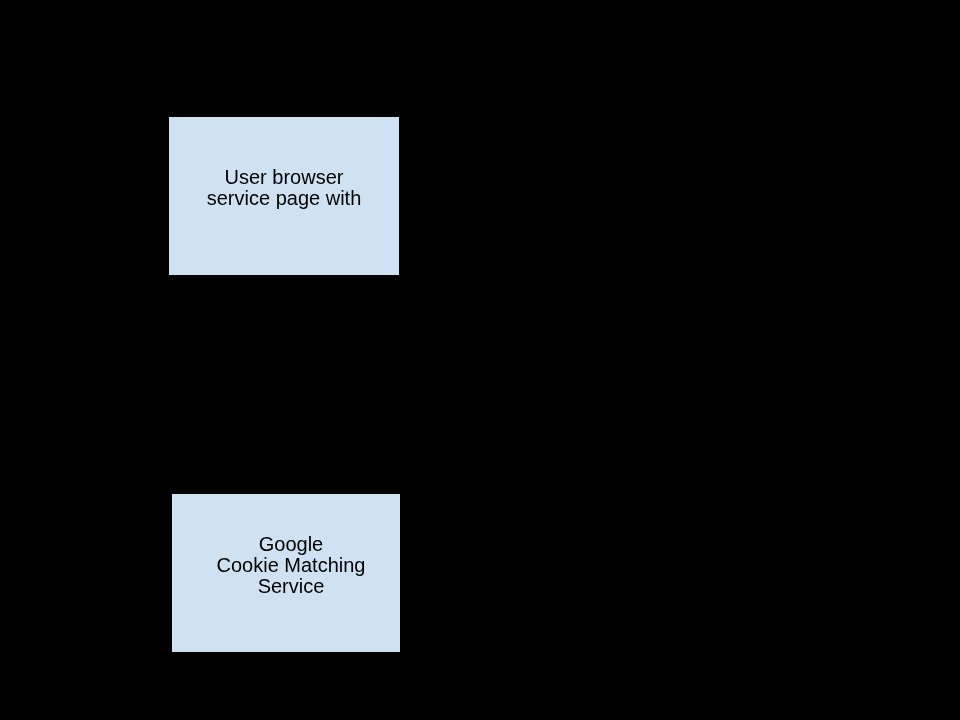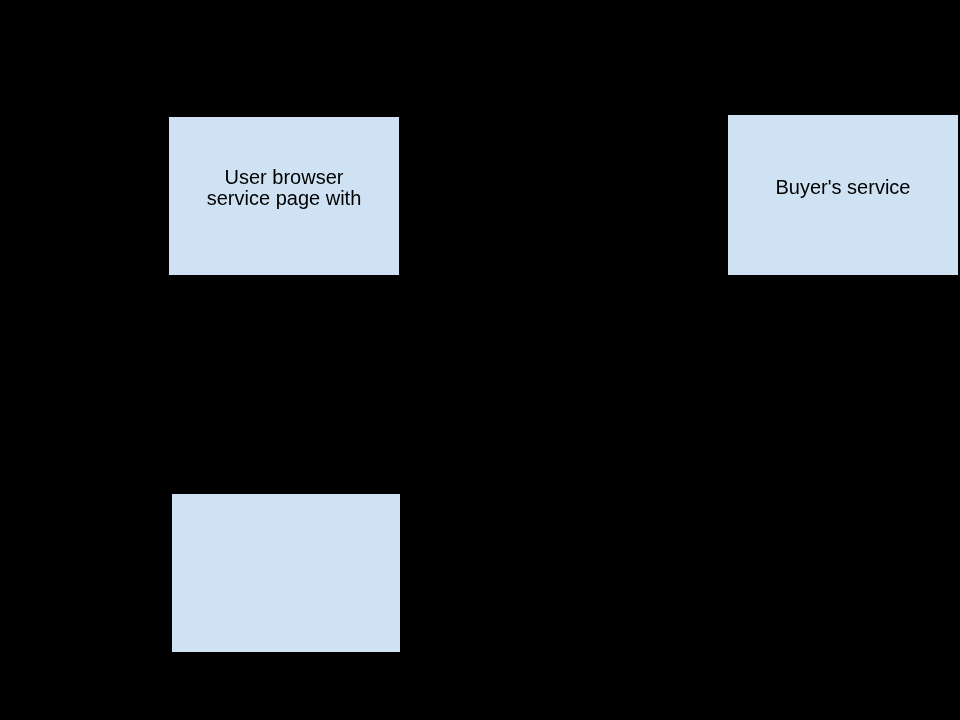--- a/index.html
+++ b/index.html
@@ -64,24 +64,22 @@
 
 <div class="canvas">
 
   <div class="node" id="node-user-browser">
     <div class="label">
       <div>User browser</div>
       <div>service page with</div>
     </div>
   </div>
 
-  <div class="node" id="node-buyers-service">
-    <div class="label">
-      <div>Buyer's service</div>
-    </div>
-  </div>
 
   <div class="node" id="node-google-cms">
     <div class="label">
+      <div>Google</div>
+      <div>Cookie Matching</div>
+      <div>Service</div>
     </div>
   </div>
 
 </div>
 
 </body></html>

